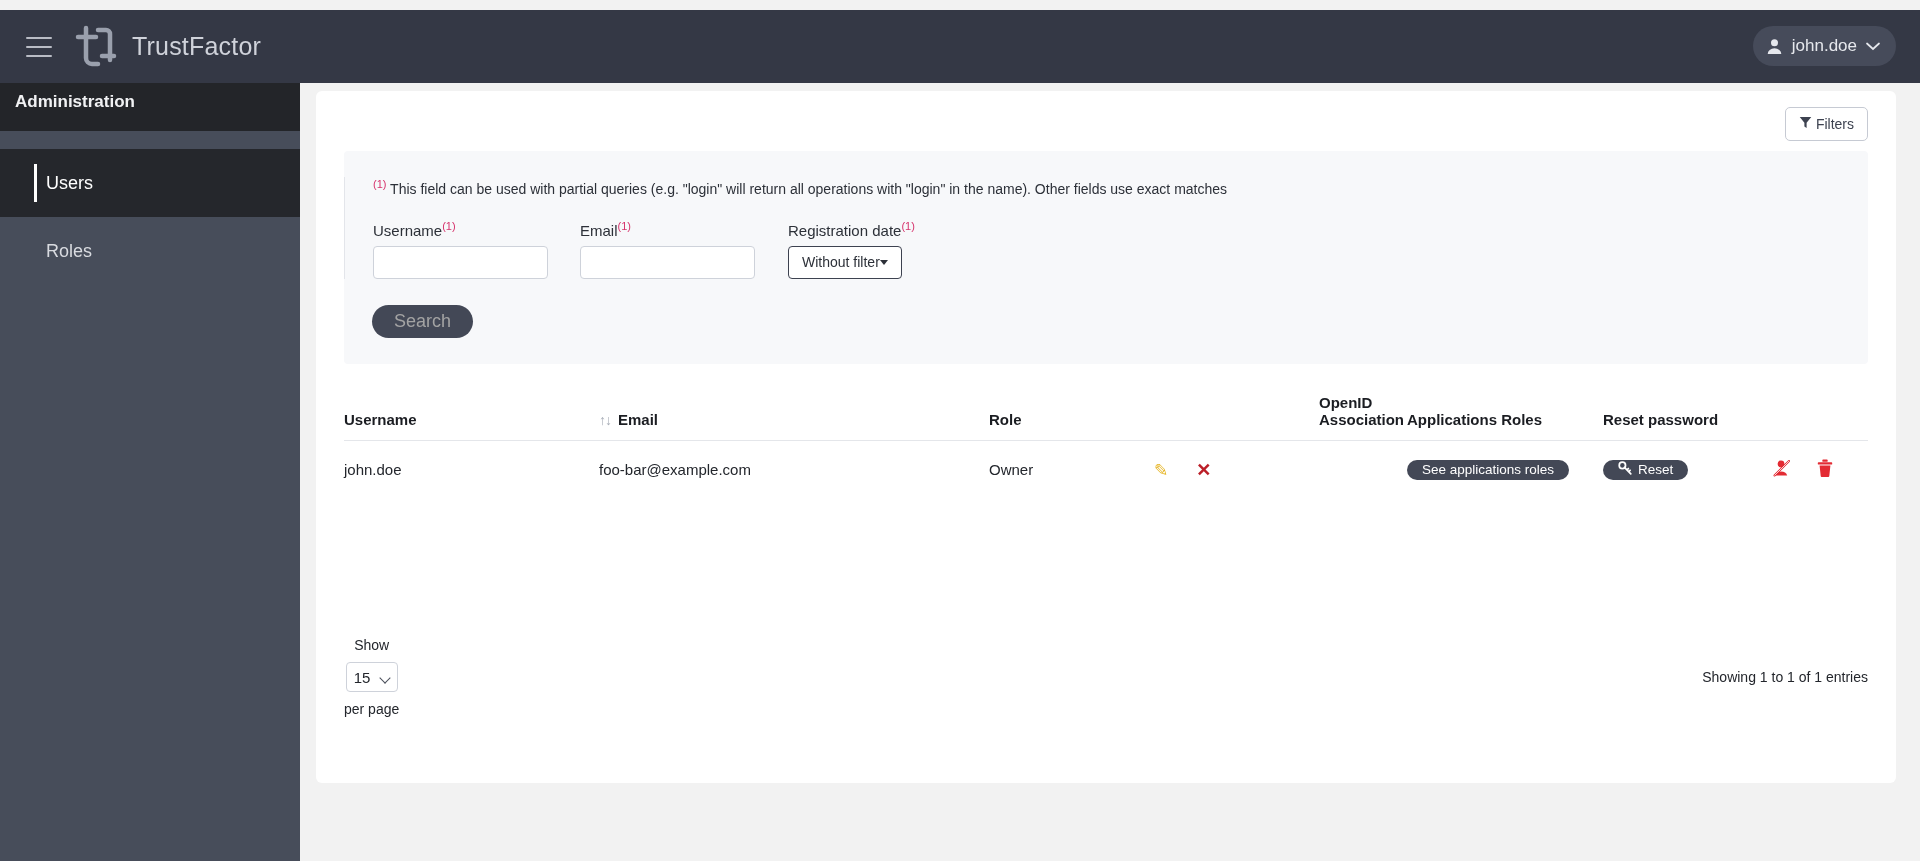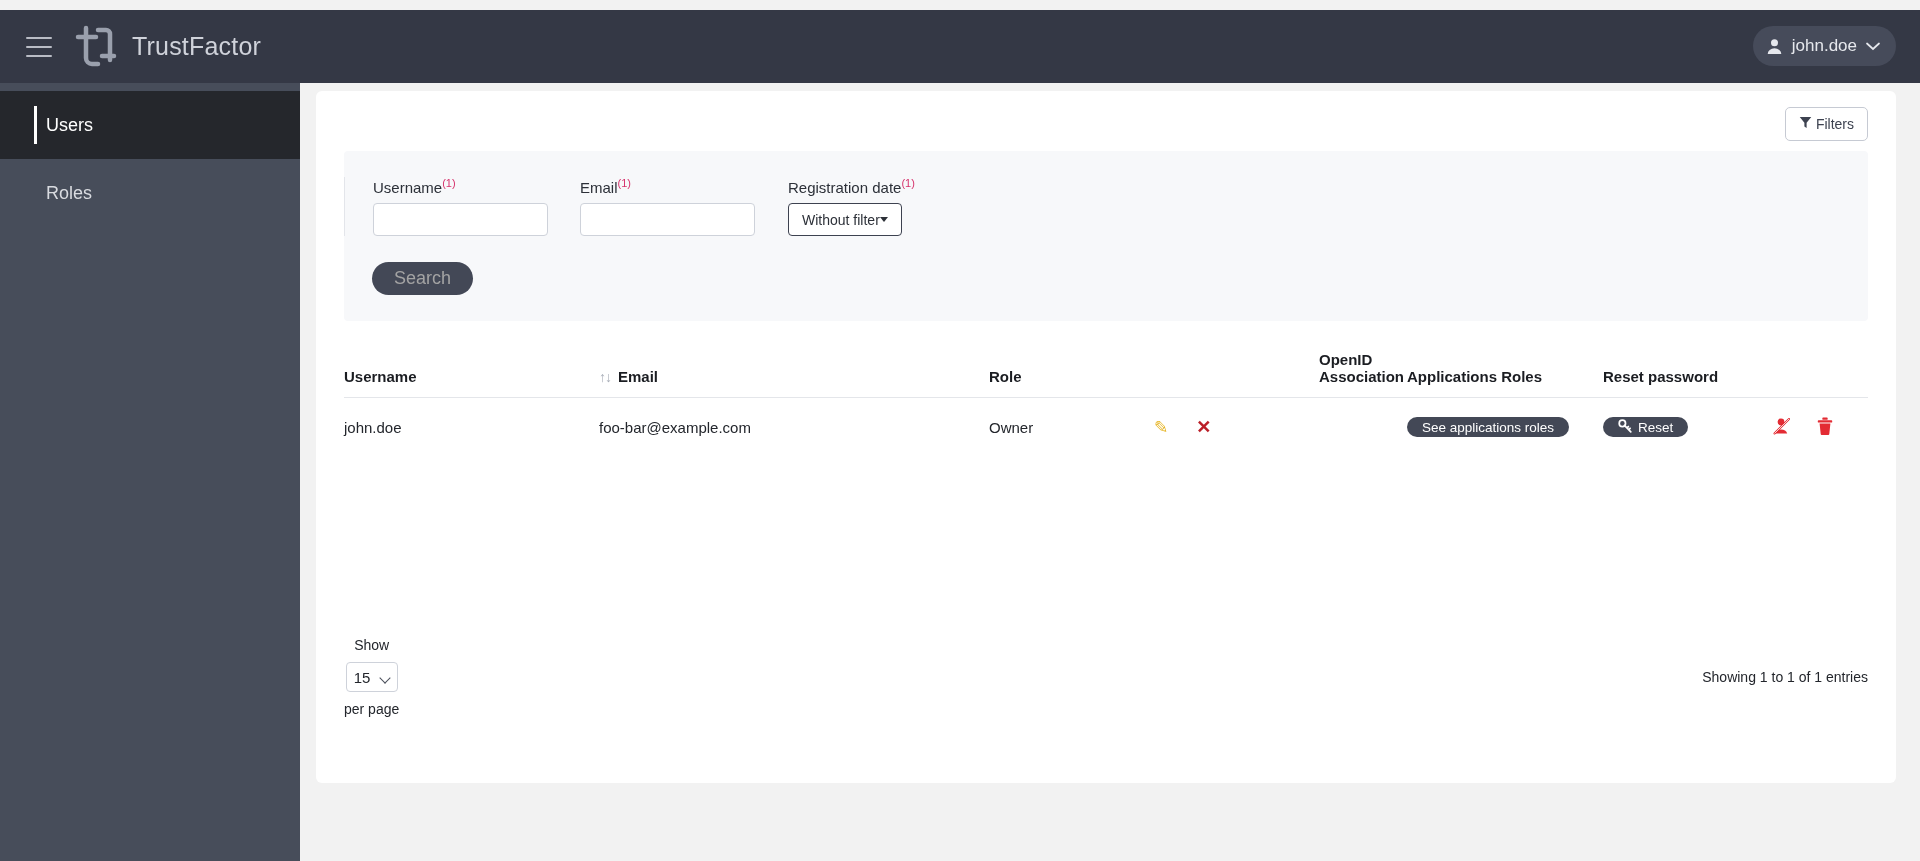--- a/index.html
+++ b/index.html
@@ -230,20 +230,21 @@
     <span>john.doe</span>
     <span>
       <svg width="14" height="9" viewBox="0 0 14 9">
         <path d="M1 1.5 L7 7 L13 1.5" stroke="#e6e8ed" stroke-width="1.7" fill="none" stroke-linecap="round"></path>
       </svg>
     </span>
   </div>
 </div>
 
 <div class="sidebar">
+  <div class="side-header">Administration</div>
   <div class="side-sep"></div>
   <div class="side-item active">
     <span>Users</span>
   </div>
   <div class="side-item">
     <span>Roles</span>
   </div>
 </div>
 
 <div class="main">
@@ -253,20 +254,24 @@
       <span>
         <svg width="13" height="13" viewBox="0 0 14 14" fill="#3d4250">
           <path d="M0.8 1 L13.2 1 L8.2 7.2 L8.2 13 L5.8 11.2 L5.8 7.2 Z"></path>
         </svg>
       </span>
       <span>Filters</span>
     </button>
 
     <div class="filter-panel">
       <div class="filter-inner">
+        <div class="help-note">
+          <span class="sup">(1)</span>
+          <span>This field can be used with partial queries (e.g. "login" will return all operations with "login" in the name). Other fields use exact matches</span>
+        </div>
 
         <div class="fields">
           <div class="field username">
             <label class="field-label">
               <span>Username</span><span class="sup">(1)</span>
             </label>
             <input class="text-input" type="text" value="" style="">
           </div>
 
           <div class="field email">

